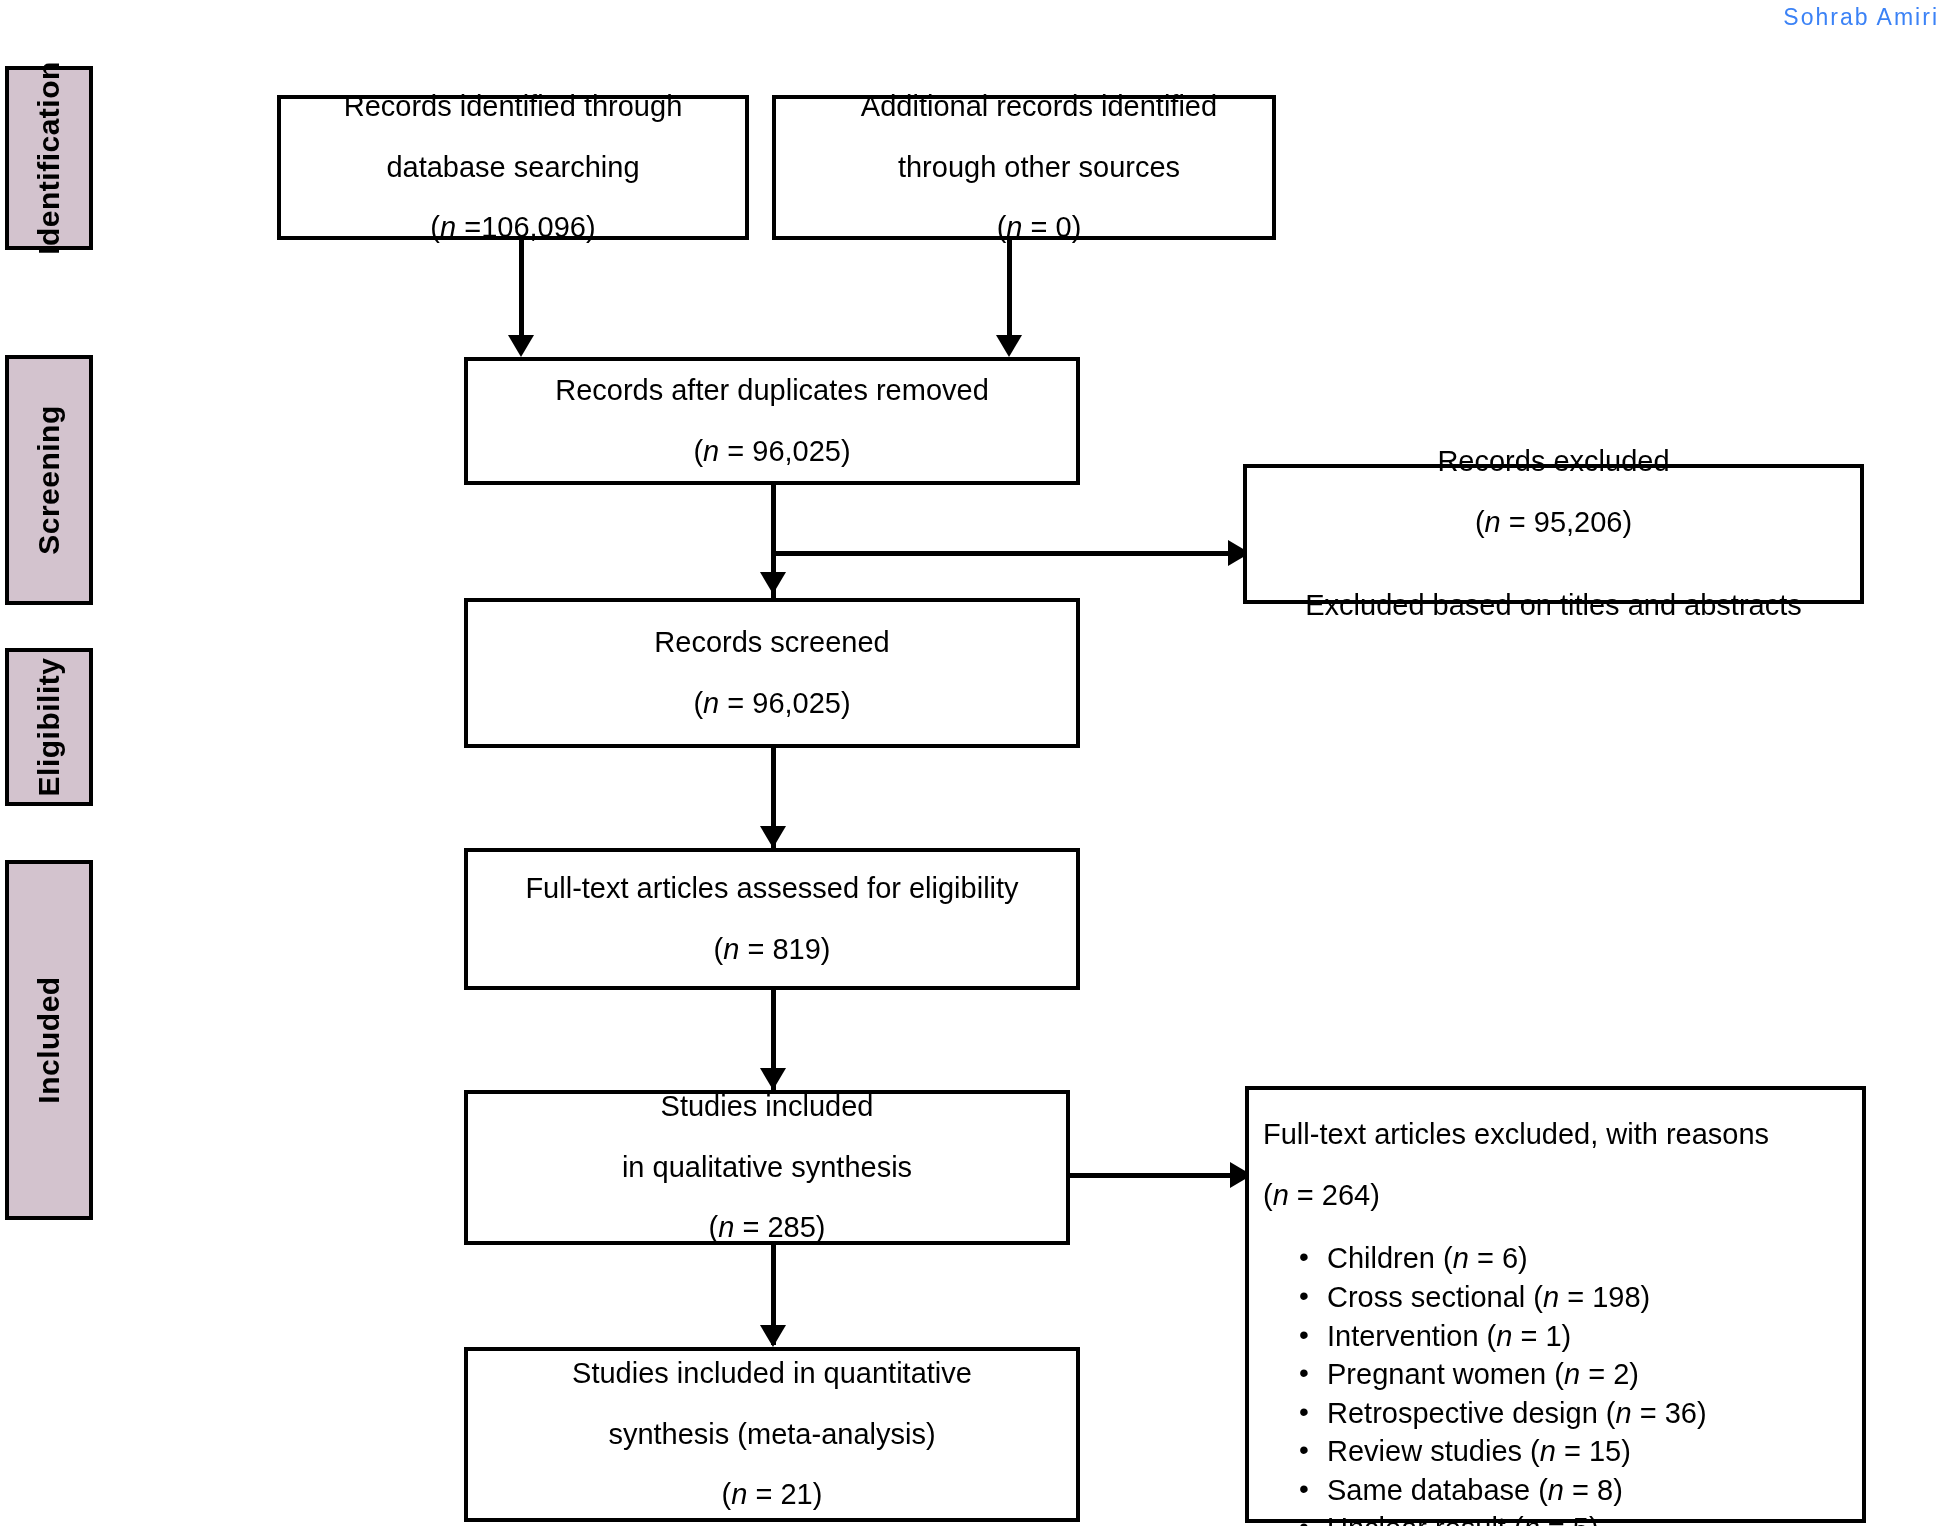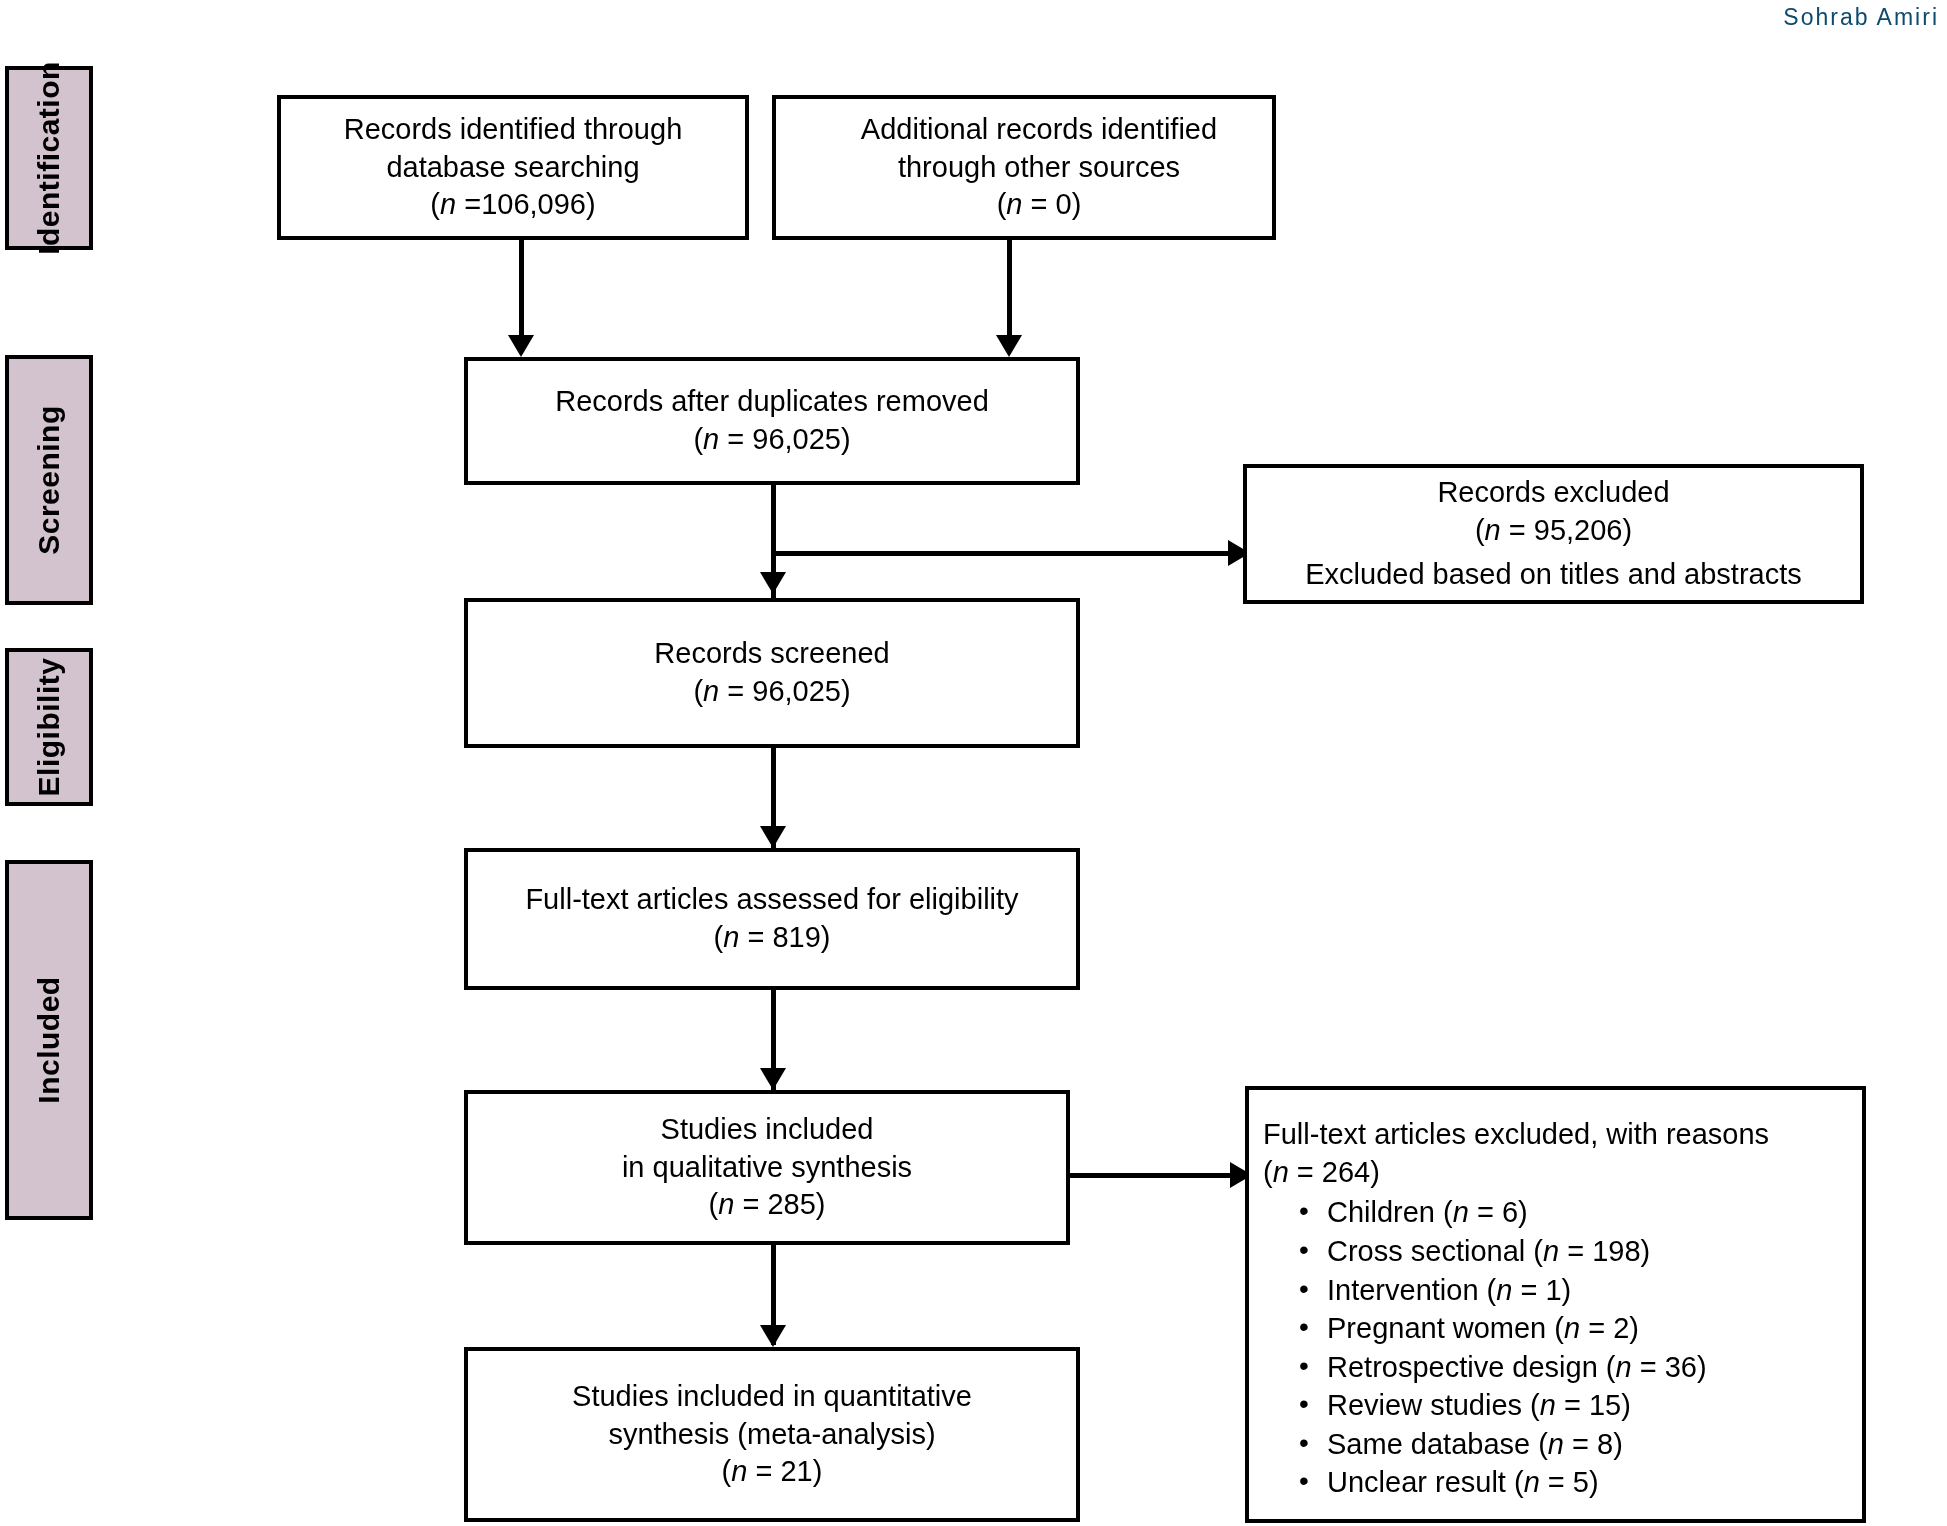--- a/index.html
+++ b/index.html
@@ -6,21 +6,21 @@
   html, body {
     width: 1947px; height: 1526px;
     background: #ffffff;
     font-family: "Liberation Sans", sans-serif;
     overflow: hidden;
   }
   #canvas { position: relative; width: 1947px; height: 1526px; background: #fff; }
 
   .hdr {
     position: absolute; top: 4px; right: 8px;
-    font-size: 23px; color: #0c4a6e; letter-spacing: 2px;
+    font-size: 23px; color: #3b82f6; letter-spacing: 2px;
     white-space: nowrap;
   }
 
   
   .phase {
     position: absolute;
     background: #d3c3ce;
     border: 4px solid #000;
     display: flex; align-items: center; justify-content: center;
   }
@@ -34,20 +34,21 @@
   
   .box {
     position: absolute;
     background: #fff;
     border: 4px solid #000;
     display: flex; flex-direction: column;
     align-items: center; justify-content: center;
     text-align: center;
     font-size: 29px; color: #000; line-height: 1.30;
     padding: 6px 10px;
+    gap: 23px;
   }
   .box .ln { white-space: nowrap; }
   .box.left-align {
     align-items: flex-start; text-align: left;
     justify-content: flex-start; padding: 26px 14px 24px 14px;
   }
   .ital { font-style: italic; }
 
   .excl-head { white-space: nowrap; }
   ul.reasons { list-style: none; margin-top: 2px; }

